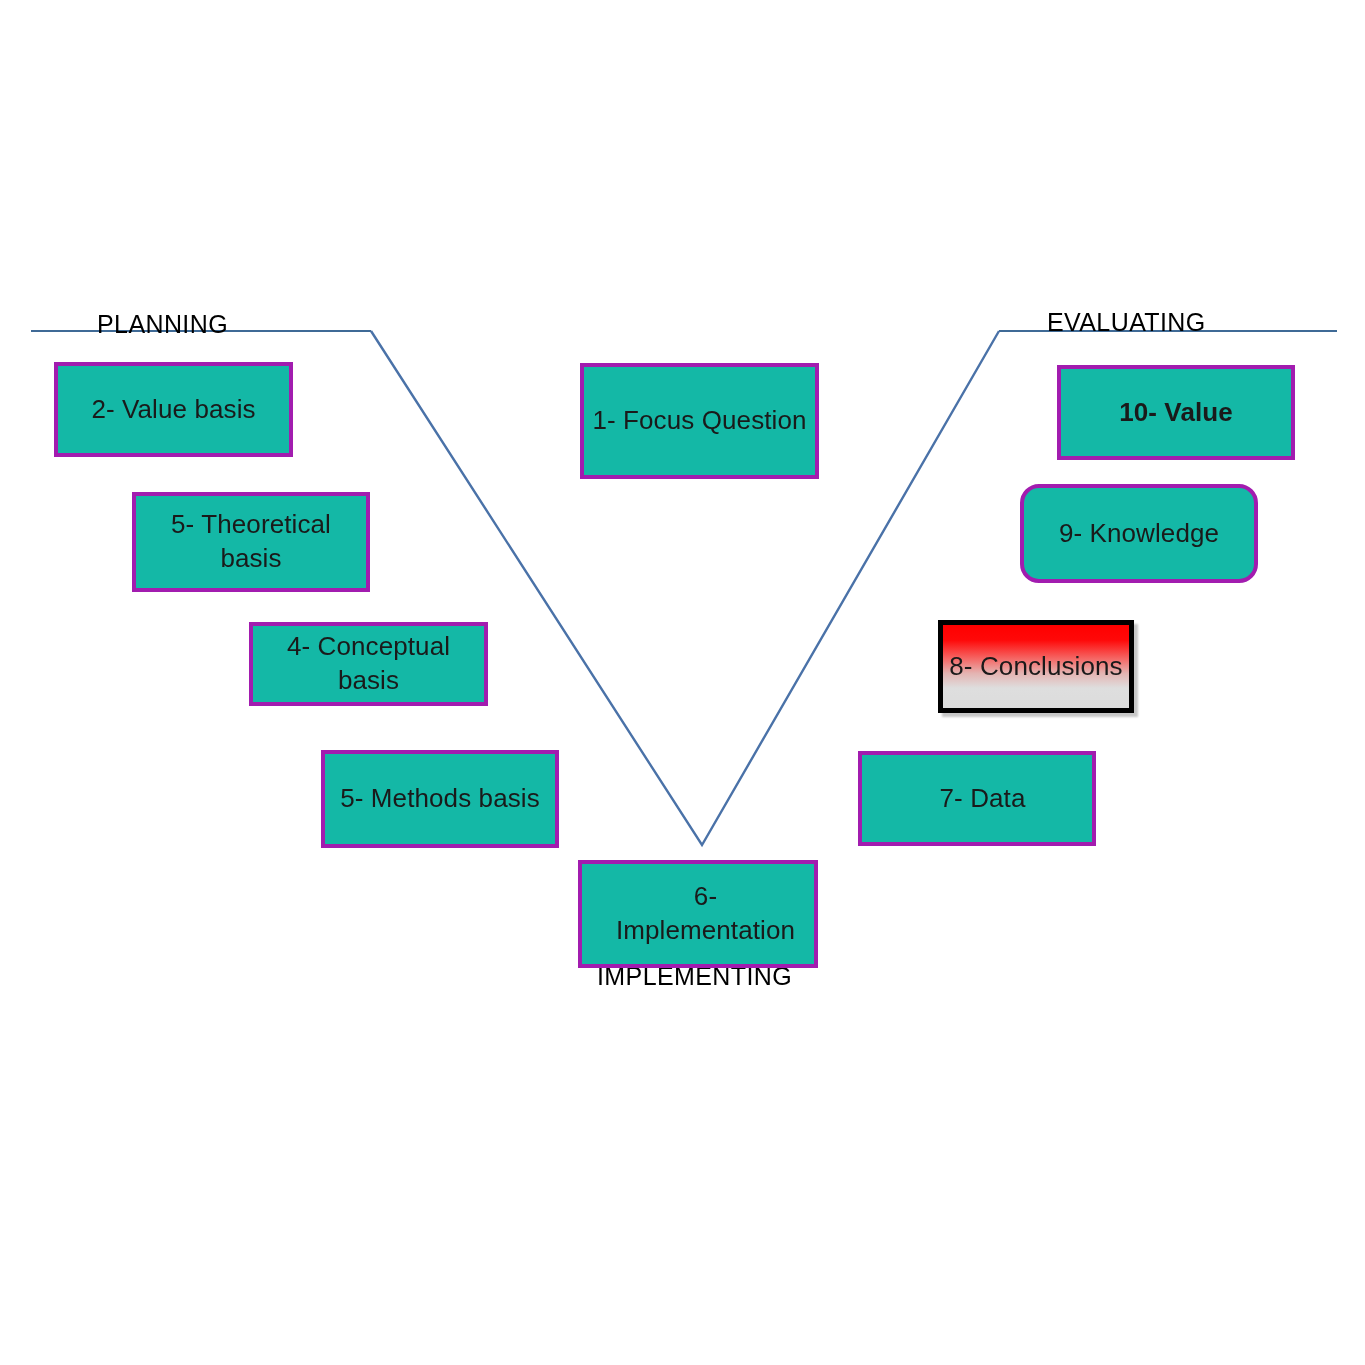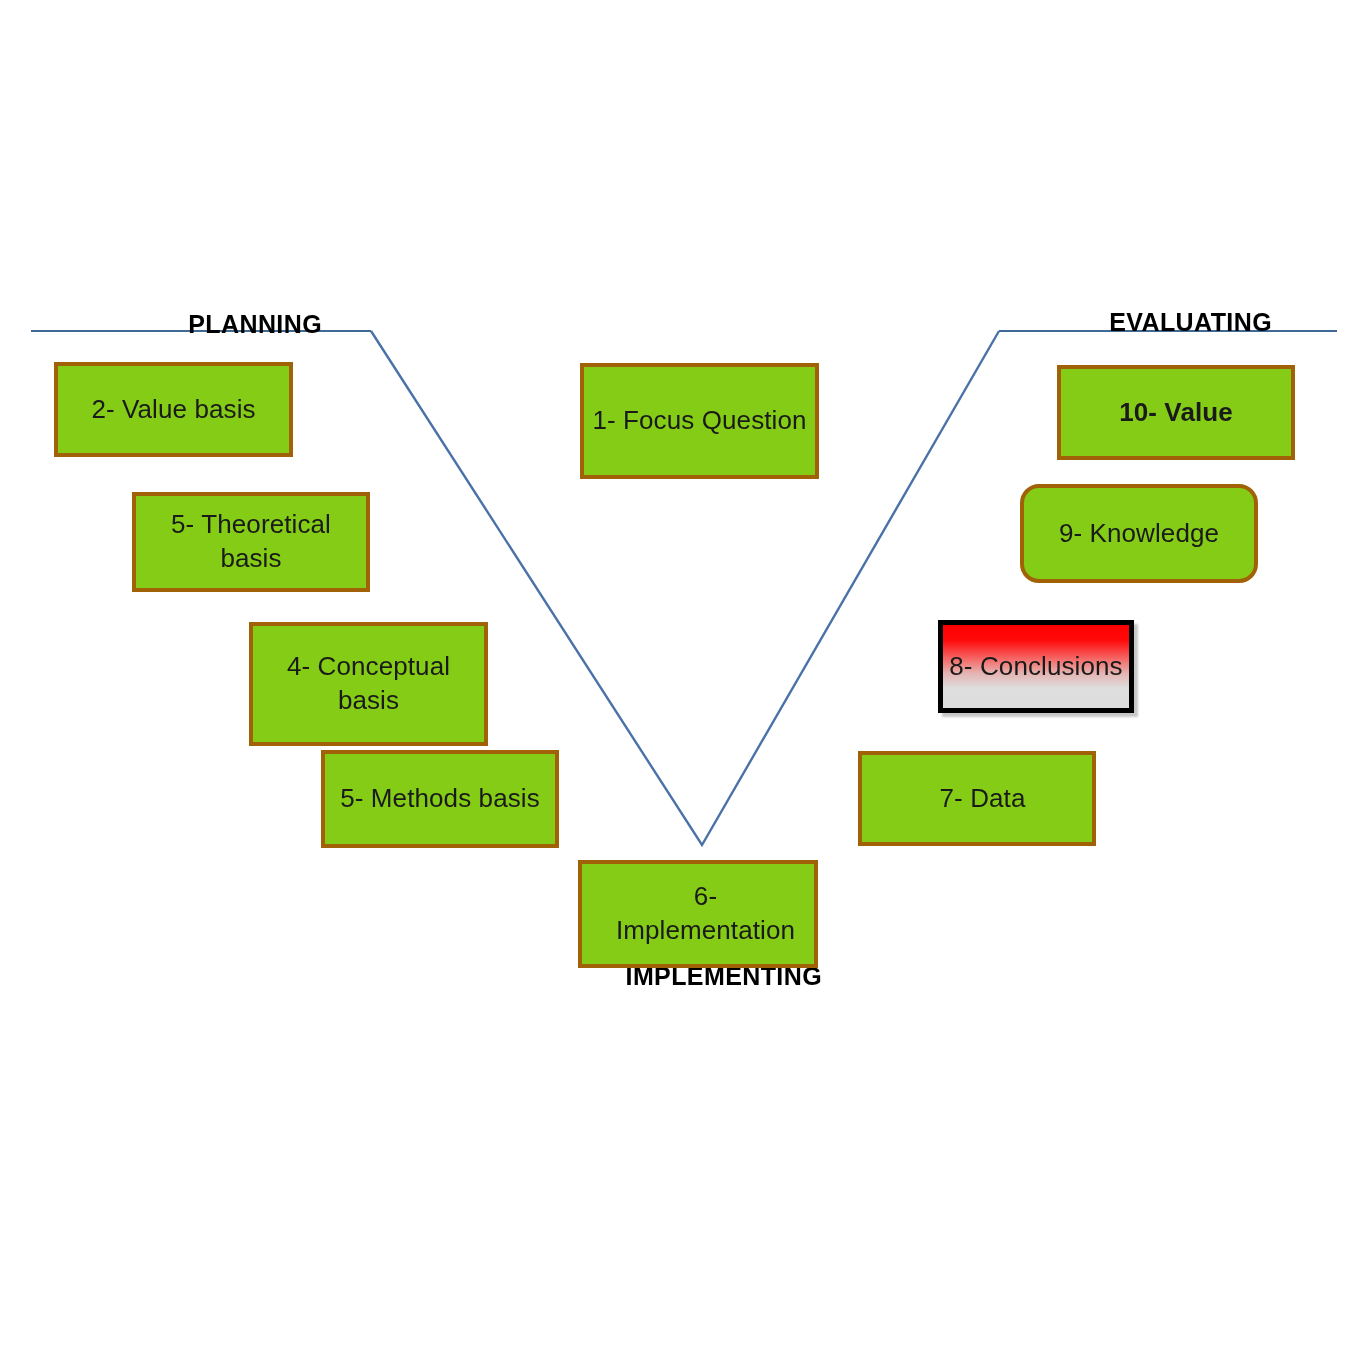--- a/index.html
+++ b/index.html
@@ -27,22 +27,22 @@
     top: 0;
     width: 1365px;
     height: 1365px;
     pointer-events: none;
   }
 
   
   .node {
     position: absolute;
     box-sizing: border-box;
-    border: 4px solid #a16207;
-    background: #84cc16;
+    border: 4px solid #a21caf;
+    background: #14b8a6;
     display: flex;
     align-items: center;
     justify-content: center;
     text-align: center;
     font-size: 26px;
     font-weight: 400;
     line-height: 1.30;
     letter-spacing: 0.1px;
     color: #1a1a1a;
     white-space: pre-line;
@@ -59,25 +59,25 @@
                 #e4b3b1 58%,
                 #dedede 76%,
                 #dcdcdc 100%);
     box-shadow: 4px 4px 2px rgba(0,0,0,0.22);
   }
 
   
   .phase-label {
     position: absolute;
     font-size: 25px;
-    font-weight: 700;
+    font-weight: 400;
     letter-spacing: 0.4px;
     color: #000000;
     white-space: nowrap;
-    text-align: right;
+    text-align: left;
   }
 </style>
 </head>
 <body>
 
 <div id="canvas">
 
   <svg id="vee-svg" viewBox="0 0 1365 1365">
     <line x1="31" y1="331" x2="371" y2="331" stroke="#3f6a96" stroke-width="2.2"></line>
     <line x1="999" y1="331" x2="1337" y2="331" stroke="#3f6a96" stroke-width="2.2"></line>
@@ -90,21 +90,21 @@
 
   <div class="phase-label" style="left:597px; top:962px; width:225px;">IMPLEMENTING</div>
 
   <div class="node" style="left:580px; top:363px; width:239px; height:116px;">1- Focus Question</div>
 
   <div class="node" style="left:54px; top:362px; width:239px; height:95px;">2- Value basis</div>
 
   <div class="node" style="left:132px; top:492px; width:238px; height:100px;">5- Theoretical
 basis</div>
 
-  <div class="node" style="left:249px; top:622px; width:239px; height:124px;">4- Conceptual
+  <div class="node" style="left:249px; top:622px; width:239px; height:84px;">4- Conceptual
 basis</div>
 
   <div class="node" style="left:321px; top:750px; width:238px; height:98px;">5-  Methods basis</div>
 
   <div class="node" style="left:1057px; top:365px; width:238px; height:95px;font-weight:bold;">10- Value</div>
 
   <div class="node" style="left:1020px; top:484px; width:238px; height:99px;border-radius:19px;">9- Knowledge</div>
 
   <div class="node highlight" style="left:938px; top:620px; width:196px; height:93px;">8- Conclusions</div>
 

